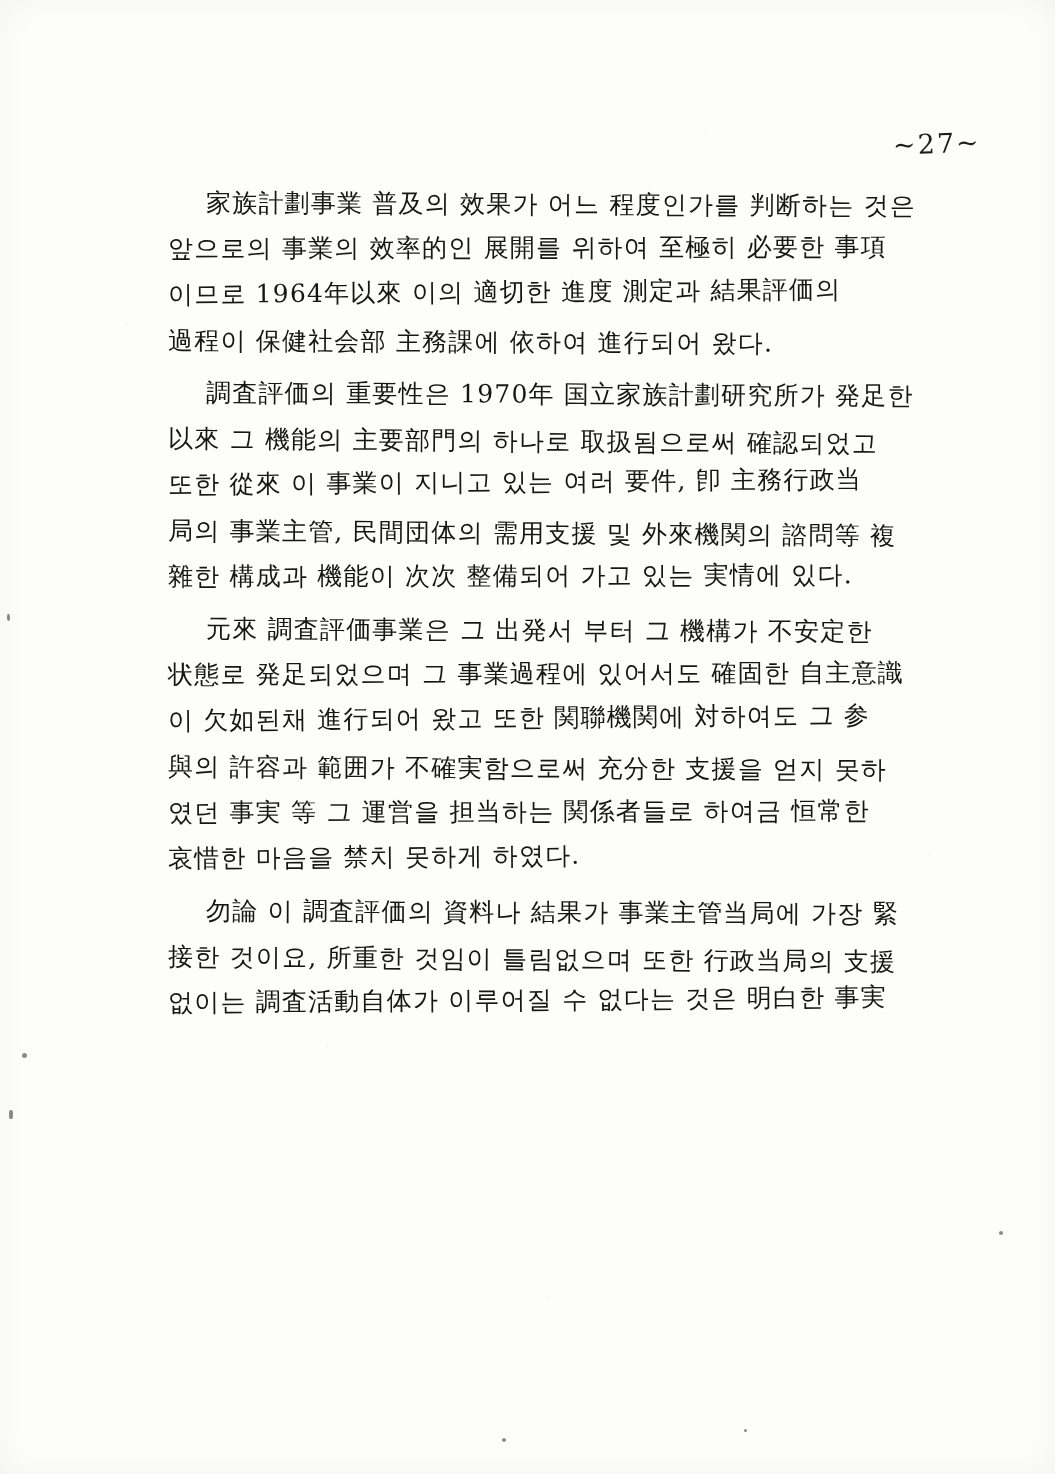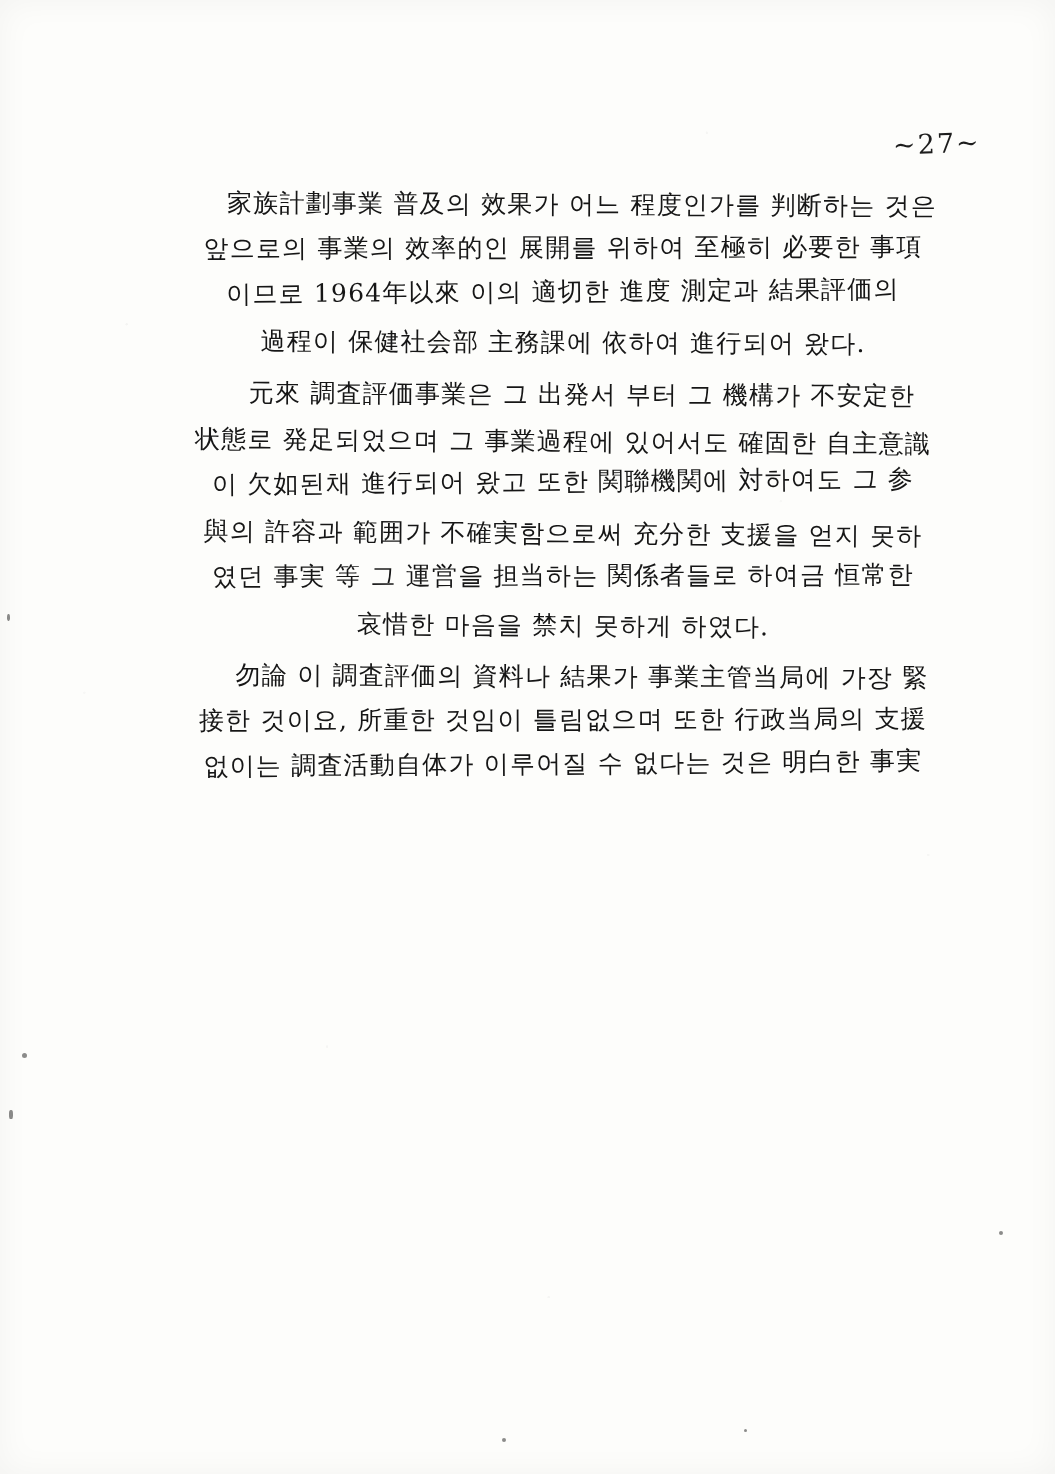--- a/index.html
+++ b/index.html
@@ -50,21 +50,20 @@
     white-space: nowrap;
   }
   .body-text {
     position: absolute;
     left: 168px;
     top: 190px;
     width: 790px;
   }
   .para {
     margin: 0 0 6px 0;
-    text-align: center;
   }
   .line {
     font-family: "DejaVu Serif", serif;
     font-size: 25px;
     line-height: 1.0;
     height: 46px;
     color: #161616;
     white-space: nowrap;
     letter-spacing: 1.2px;
     display: block;
@@ -103,20 +102,27 @@
 
   <div class="body-text">
 
     <div class="para">
       <span class="line indent">家族計劃事業 普及의 效果가 어느 程度인가를 判断하는 것은</span>
       <span class="line">앞으로의 事業의 效率的인 展開를 위하여 至極히 必要한 事項</span>
       <span class="line">이므로 1964年以來 이의 適切한 進度 測定과 結果評価의</span>
       <span class="line">過程이 保健社会部 主務課에 依하여 進行되어 왔다.</span>
     </div>
 
+    <div class="para">
+      <span class="line indent">調査評価의 重要性은 1970年 国立家族計劃研究所가 発足한</span>
+      <span class="line">以來 그 機能의 主要部門의 하나로 取扱됨으로써 確認되었고</span>
+      <span class="line">또한 從來 이 事業이 지니고 있는 여러 要件, 卽 主務行政当</span>
+      <span class="line">局의 事業主管, 民間団体의 需用支援 및 外來機関의 諮問等 複</span>
+      <span class="line">雜한 構成과 機能이 次次 整備되어 가고 있는 実情에 있다.</span>
+    </div>
 
     <div class="para">
       <span class="line indent">元來 調査評価事業은 그 出発서 부터 그 機構가 不安定한</span>
       <span class="line">状態로 発足되었으며 그 事業過程에 있어서도 確固한 自主意識</span>
       <span class="line">이 欠如된채 進行되어 왔고 또한 関聯機関에 対하여도 그 参</span>
       <span class="line">與의 許容과 範囲가 不確実함으로써 充分한 支援을 얻지 못하</span>
       <span class="line">였던 事実 等 그 運営을 担当하는 関係者들로 하여금 恒常한</span>
       <span class="line">哀惜한 마음을 禁치 못하게 하였다.</span>
     </div>
 

